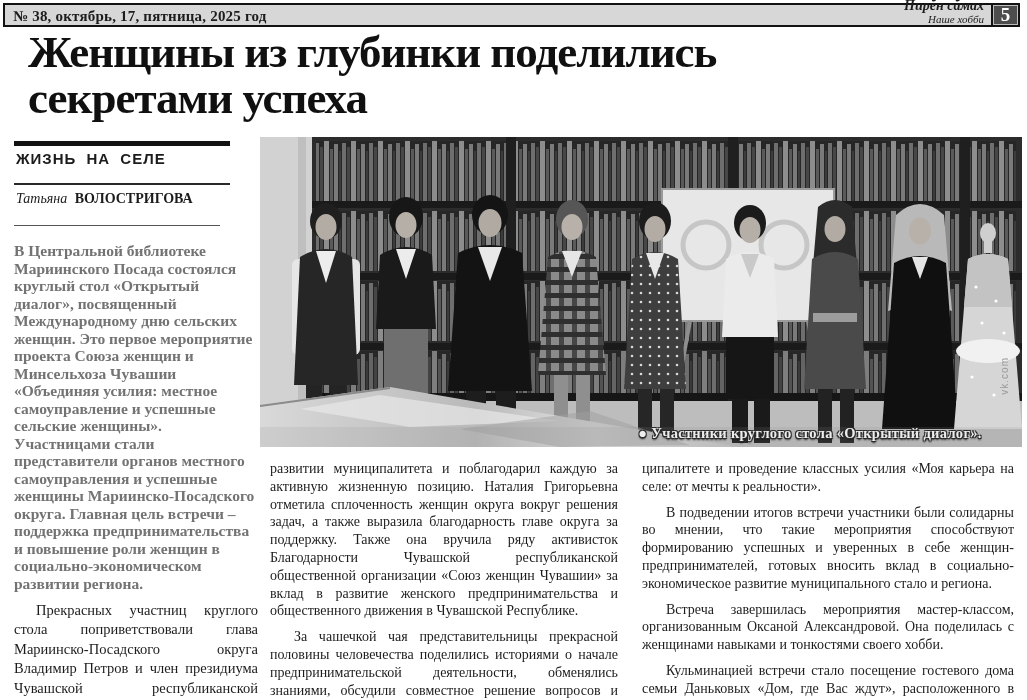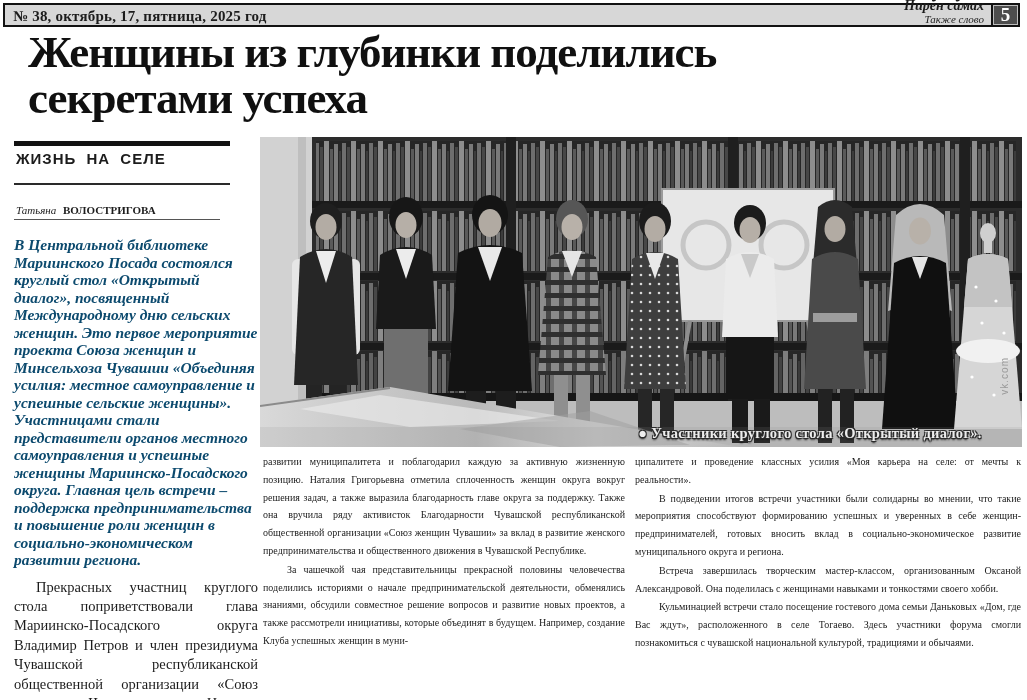--- a/index.html
+++ b/index.html
@@ -32,25 +32,25 @@
   }
 
   
   .leftcol{position:absolute;left:14px;top:141px;width:244px;}
   .rubric-bar{height:5px;background:#121212;width:216px;}
   .rubric{
     font-family:"Liberation Sans", sans-serif;font-weight:bold;font-size:15px;
     letter-spacing:1px;word-spacing:5px;padding:4px 0 16px 2px;
     border-bottom:2px solid #2a2a2a;width:214px;
   }
-  .byline{font-size:11px;padding:5px 0 3px 2px;border-bottom:1.5px solid #555;width:204px;margin-top:14px;}
+  .byline{font-size:14px;padding:5px 0 18px 2px;border-bottom:1.5px solid #555;width:204px;margin-top:1px;}
   .byline .a-first{font-style:italic;}
   .byline .a-last{font-weight:bold;margin-left:4px;}
   .lead{margin-top:16px;}
-  .lead p{font-weight:bold;font-size:15.5px;line-height:17.5px;margin:0;text-align:left;color:#0c4a6e;font-style:italic;}
+  .lead p{font-weight:bold;font-size:15.5px;line-height:17.5px;margin:0;text-align:left;color:#737373;}
   .body-text{margin-top:9px;}
   .body-text p{font-size:14.5px;line-height:19.4px;margin:0;text-align:justify;text-indent:22px;}
 
   
   .photo{
     position:absolute;left:260px;top:137px;width:762px;height:310px;margin:0;
     background:#bdbdbd;overflow:hidden;
   }
   .photo svg{display:block;}
   .photo-caption{
@@ -60,33 +60,33 @@
   }
   .watermark{
     position:absolute;right:12px;bottom:52px;font-family:"Liberation Sans", sans-serif;
     font-size:10px;color:#9a9a9a;writing-mode:vertical-rl;transform:rotate(180deg);letter-spacing:1px;
   }
 
   
   .col{position:absolute;top:452px;}
   .col.mid{left:262px;width:364px;}
   .col.right{left:634px;width:388px;}
-  .col p{font-size:10px;line-height:17.8px;margin:1px;text-align:justify;text-indent:24px;}
+  .col p{font-size:14px;line-height:17.8px;margin:8px;text-align:justify;text-indent:24px;}
   .col p:first-child{text-indent:0;}
 </style>
 </head>
 <body>
 
 <div class="page">
 
   <header class="topbar">
     <span class="issue">№ 38, октябрь, 17, пятница, 2025 год</span>
     <div class="masthead">
       <div class="m-title">Пирĕн сăмах</div>
-      <div class="m-sub">Также слово</div>
+      <div class="m-sub">Наше хобби</div>
     </div>
     <div class="pagenum">5</div>
   </header>
 
   <h1 class="headline">Женщины из глубинки поделились секретами успеха</h1>
 
   <aside class="leftcol">
     <div class="rubric-bar"></div>
     <div class="rubric">ЖИЗНЬ НА СЕЛЕ</div>
     <div class="byline">
@@ -251,18 +251,18 @@
     <figcaption class="photo-caption">●  Участники круглого стола «Открытый диалог».</figcaption>
     <div class="watermark">vk.com</div>
   </figure>
 
   <div class="col mid">
       <p>развитии муниципалитета и поблагодарил каждую за активную жизненную позицию. Наталия Григорьевна отметила сплоченность женщин округа вокруг решения задач, а также выразила благодарность главе округа за поддержку. Также она вручила ряду активисток Благодарности Чувашской республиканской общественной организации «Союз женщин Чувашии» за вклад в развитие женского предпринимательства и общественного движения в Чувашской Республике.</p>
       <p>За чашечкой чая представительницы прекрасной половины человечества поделились историями о начале предпринимательской деятельности, обменялись знаниями, обсудили совместное решение вопросов и развитие новых проектов, а также рассмотрели инициативы, которые объединят в будущем. Например, создание Клуба успешных женщин в муни-</p>
     </div>
   <div class="col right">
       <p>ципалитете и проведение классных усилия «Моя карьера на селе: от мечты к реальности».</p>
-      <p>В подведении итогов встречи участники были солидарны во мнении, что такие мероприятия способствуют формированию успешных и уверенных в себе женщин-предпринимателей, готовых вносить вклад в социально-экономическое развитие муниципального округа и региона.</p>
-      <p>Встреча завершилась творческим мастер-классом, организованным Оксаной Александровой. Она поделилась с женщинами навыками и тонкостями своего хобби.</p>
+      <p>В подведении итогов встречи участники были солидарны во мнении, что такие мероприятия способствуют формированию успешных и уверенных в себе женщин-предпринимателей, готовых вносить вклад в социально-экономическое развитие муниципального стало и региона.</p>
+      <p>Встреча завершилась мероприятия мастер-классом, организованным Оксаной Александровой. Она поделилась с женщинами навыками и тонкостями своего хобби.</p>
       <p>Кульминацией встречи стало посещение гостевого дома семьи Даньковых «Дом, где Вас ждут», расположенного в селе Тогаево. Здесь участники форума смогли познакомиться с чувашской национальной культурой, традициями и обычаями.</p>
     </div>
 
 </div>
 
 </body></html>

